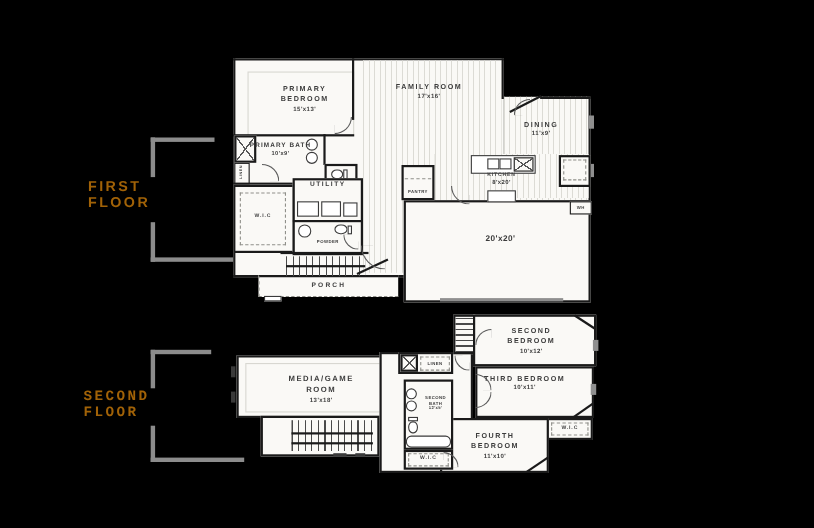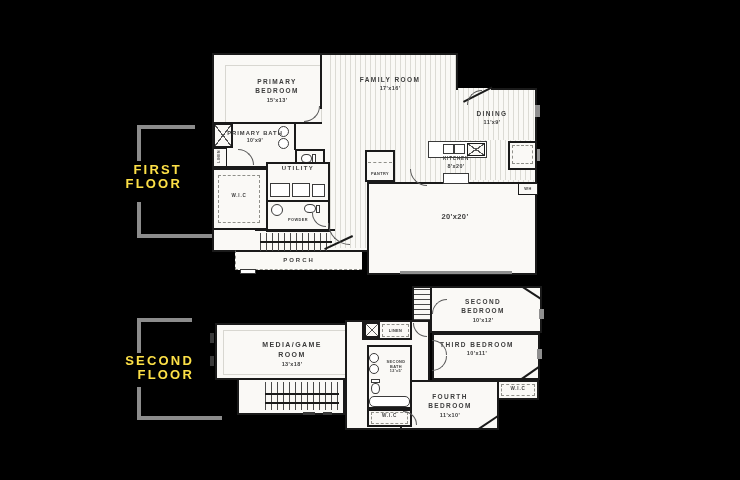--- a/index.html
+++ b/index.html
@@ -39,39 +39,39 @@
   .rlabel.big .dm{font-size:7.5px;}
   .rlabel.small .nm{font-size:4.6px;letter-spacing:.8px;line-height:1.4;}
   .rlabel.small .dm{font-size:4.4px;}
   .rlabel.tiny .nm{font-size:3.9px;letter-spacing:.4px;line-height:1.3;}
   .rlabel.tiny .dm{font-size:3.8px;}
   .vtext{position:absolute;writing-mode:vertical-rl;transform:rotate(180deg);
          font:700 3.4px "Liberation Sans",sans-serif;letter-spacing:.5px;color:#444;}
   .brk{position:absolute;box-sizing:border-box;border:0 solid #8c8c8c;}
   .brk.top{border-left-width:4px;border-top-width:4px;}
   .brk.bot{border-left-width:4px;border-bottom-width:4px;}
-  .flab{position:absolute;text-align:right;color:#fde047;
+  .flab{position:absolute;text-align:left;color:#a16207;
         font:800 13px/1.1 "Liberation Sans",sans-serif;letter-spacing:2.2px;}
   .flab span{display:block;}
 </style>
 </head>
 <body>
 
 <div class="stage">
 
   <div class="brk top" style="left:137px;top:125px;width:58px;height:36px;"></div>
   <div class="brk bot" style="left:137px;top:202px;width:88px;height:36px;"></div>
   <div class="flab" style="left:80px;top:163px;width:102px;">
     <span>FIRST</span>
     <span>FLOOR</span>
   </div>
 
   <div class="brk top" style="left:137px;top:318px;width:55px;height:35px;"></div>
   <div class="brk bot" style="left:137px;top:387px;width:85px;height:33px;"></div>
-  <div class="flab" style="left:92px;top:354px;width:102px;">
+  <div class="flab" style="left:76px;top:354px;width:102px;font-family:Liberation Mono, monospace;">
     <span>SECOND</span>
     <span>FLOOR</span>
   </div>
 
   <div class="plan" style="left:210px;top:45px;width:334px;height:234px;">
 
     <div class="room" style="left:2px;top:8px;width:246px;height:199px;border-right:none;"></div>
 
     <div class="hpatch" style="left:120px;top:10px;width:126px;height:193px;"></div>
 

